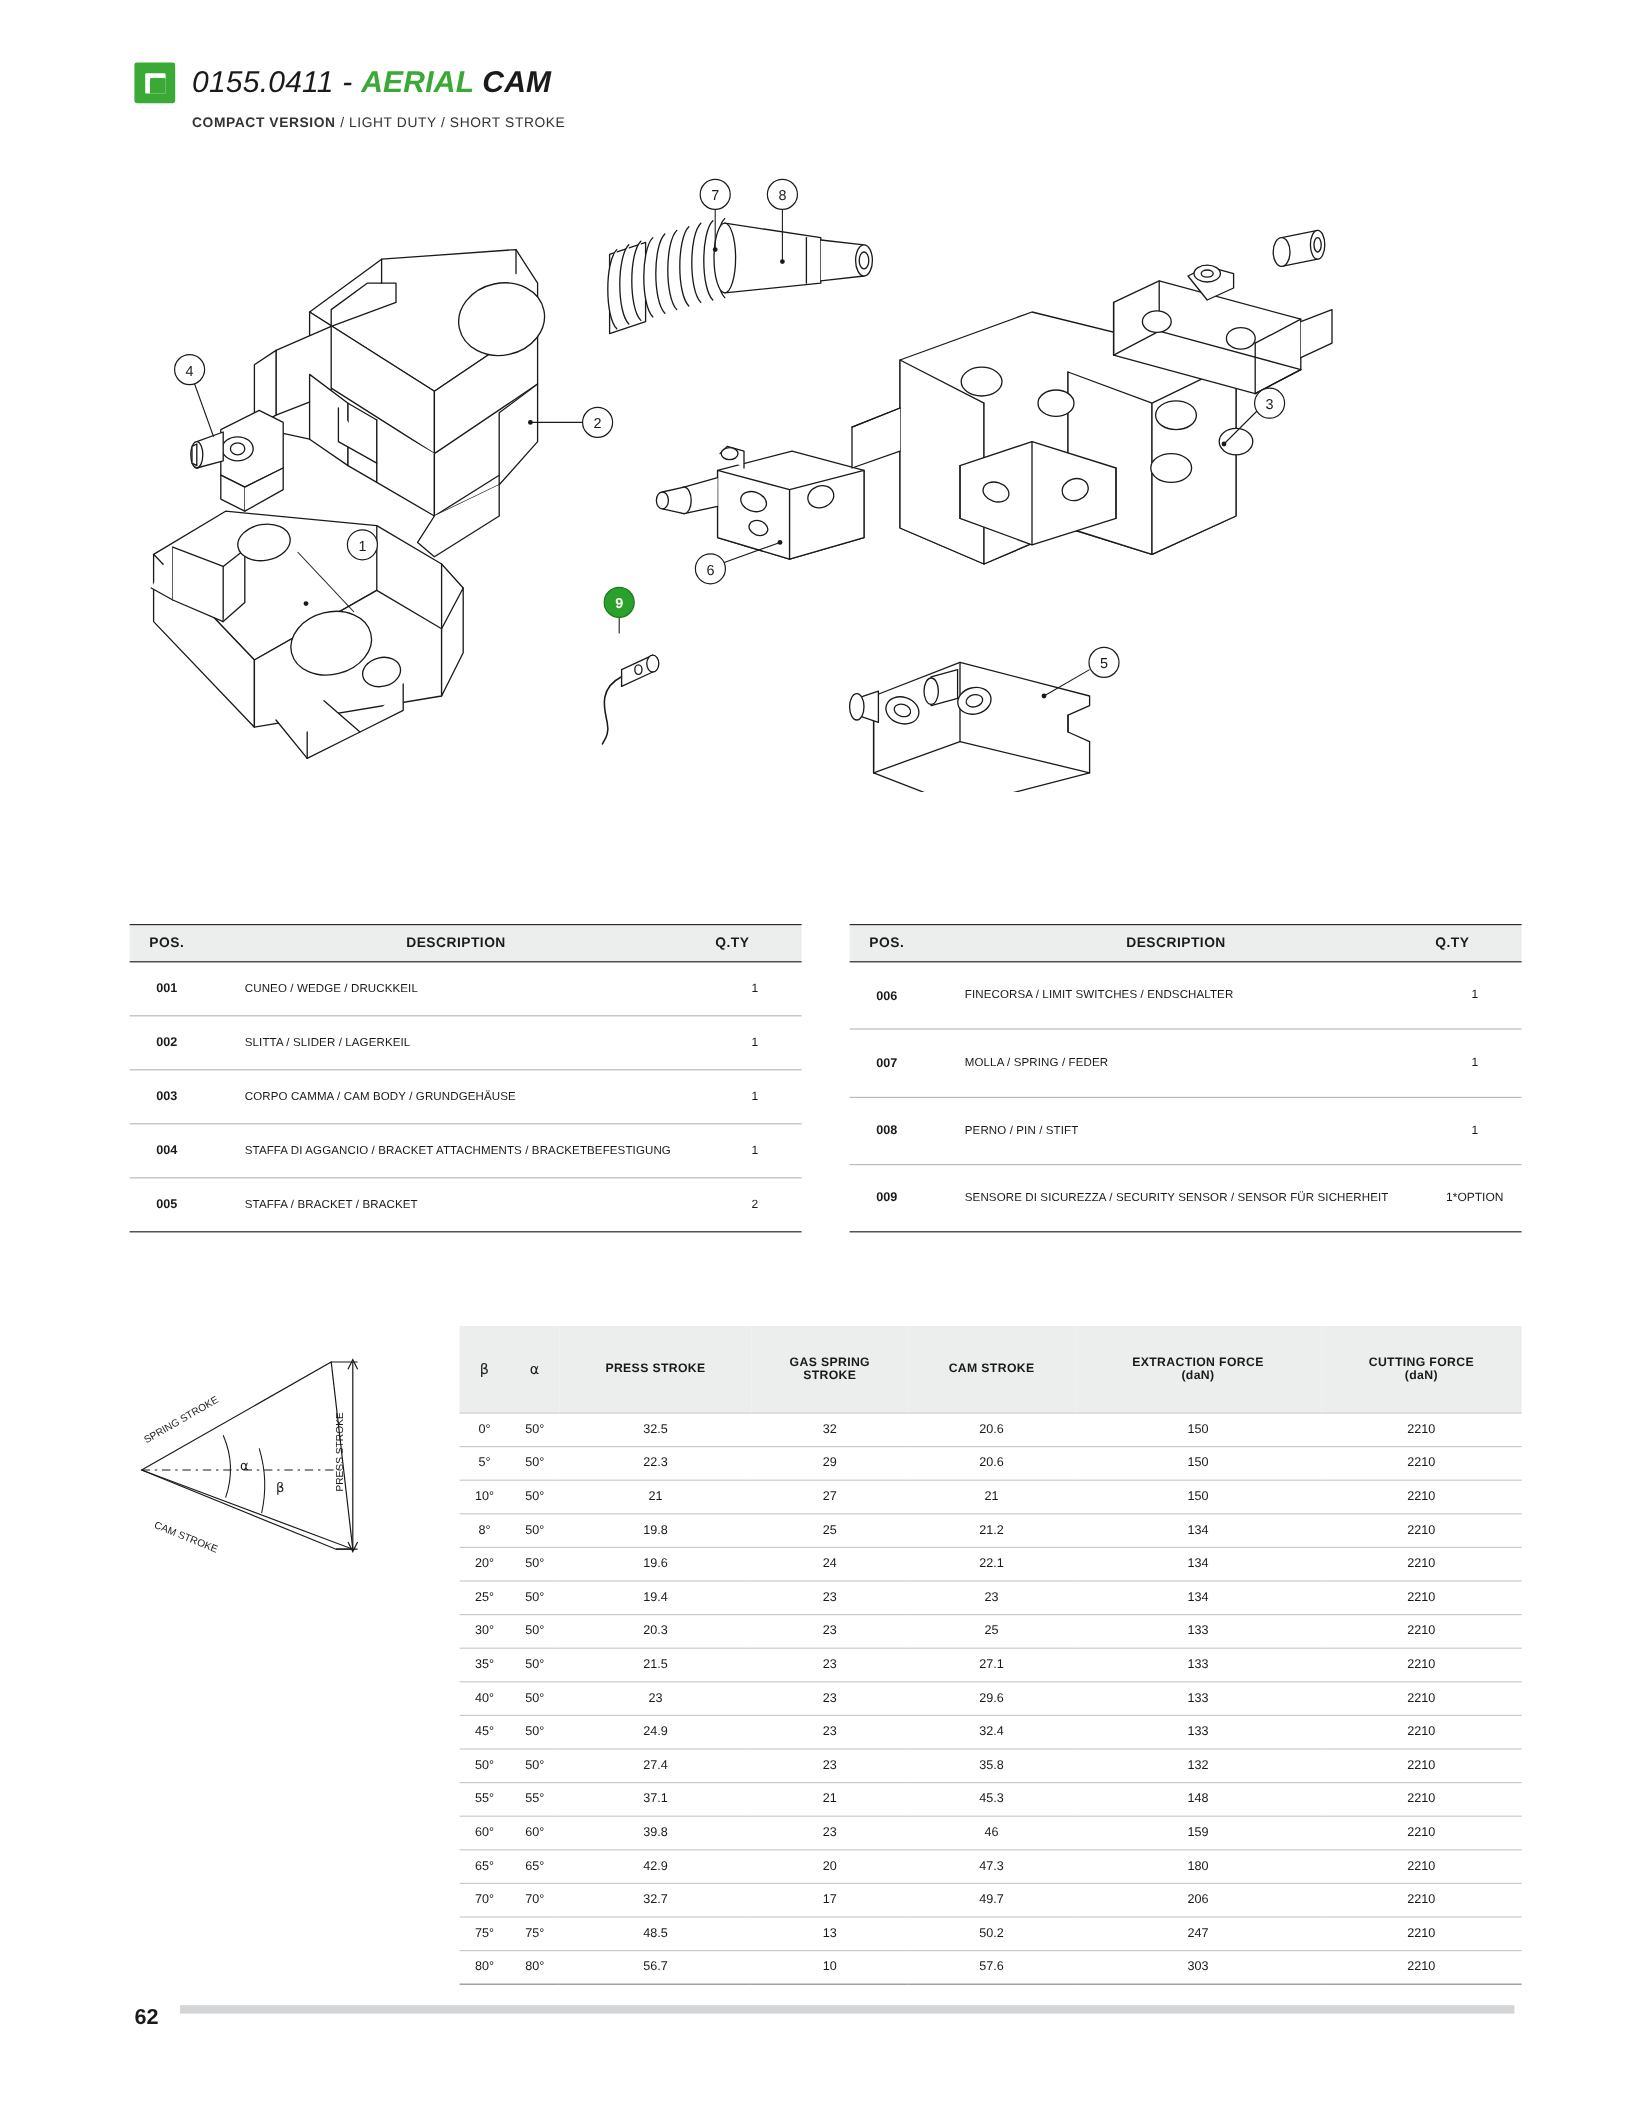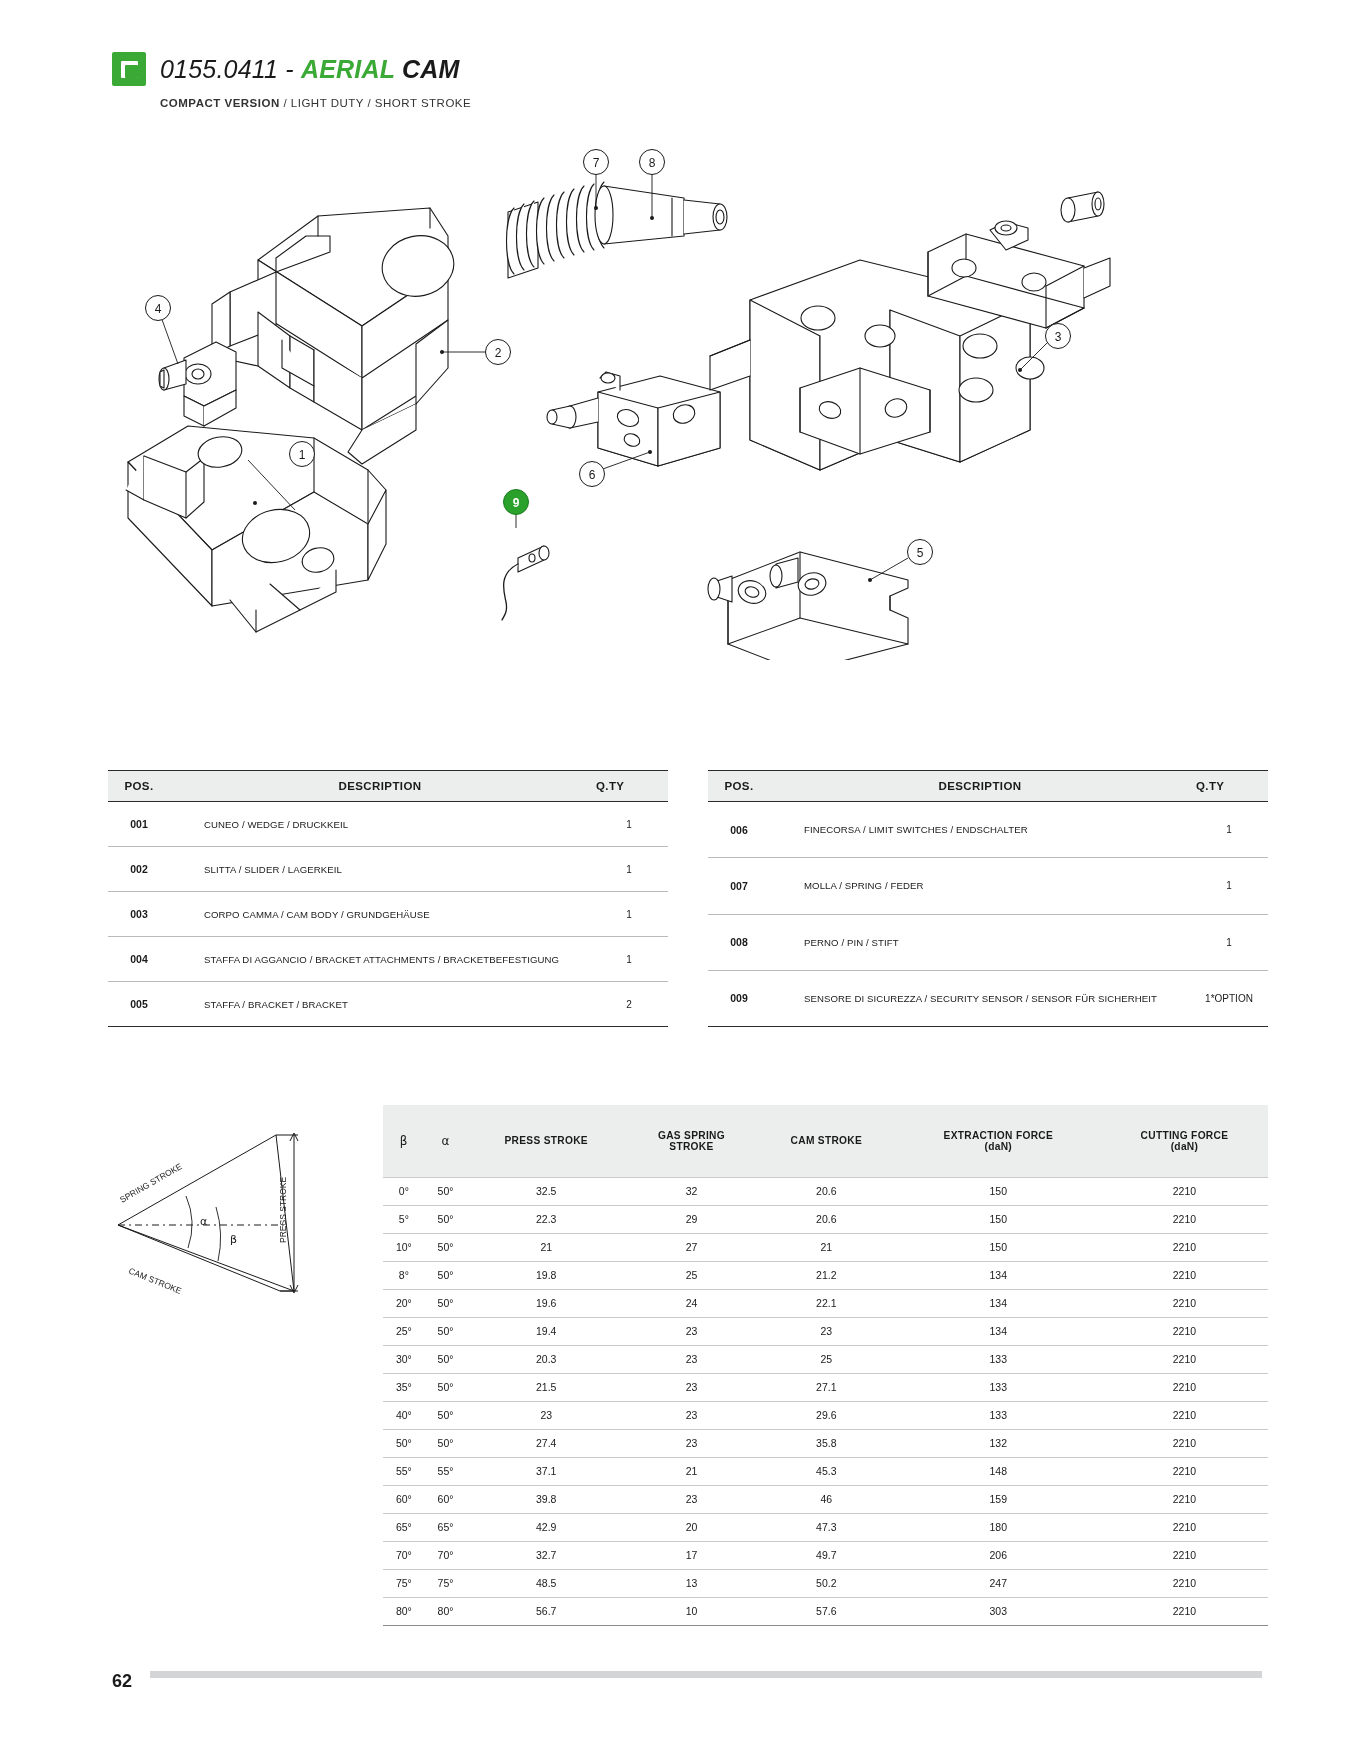--- a/index.html
+++ b/index.html
@@ -613,20 +613,29 @@
       <tr>
         <td>40°</td>
         <td>50°</td>
         <td>23</td>
         <td>23</td>
         <td>29.6</td>
         <td>133</td>
         <td>2210</td>
       </tr>
       <tr>
+        <td>45°</td>
+        <td>50°</td>
+        <td>24.9</td>
+        <td>23</td>
+        <td>32.4</td>
+        <td>133</td>
+        <td>2210</td>
+      </tr>
+      <tr>
         <td>50°</td>
         <td>50°</td>
         <td>27.4</td>
         <td>23</td>
         <td>35.8</td>
         <td>132</td>
         <td>2210</td>
       </tr>
       <tr>
         <td>55°</td>

